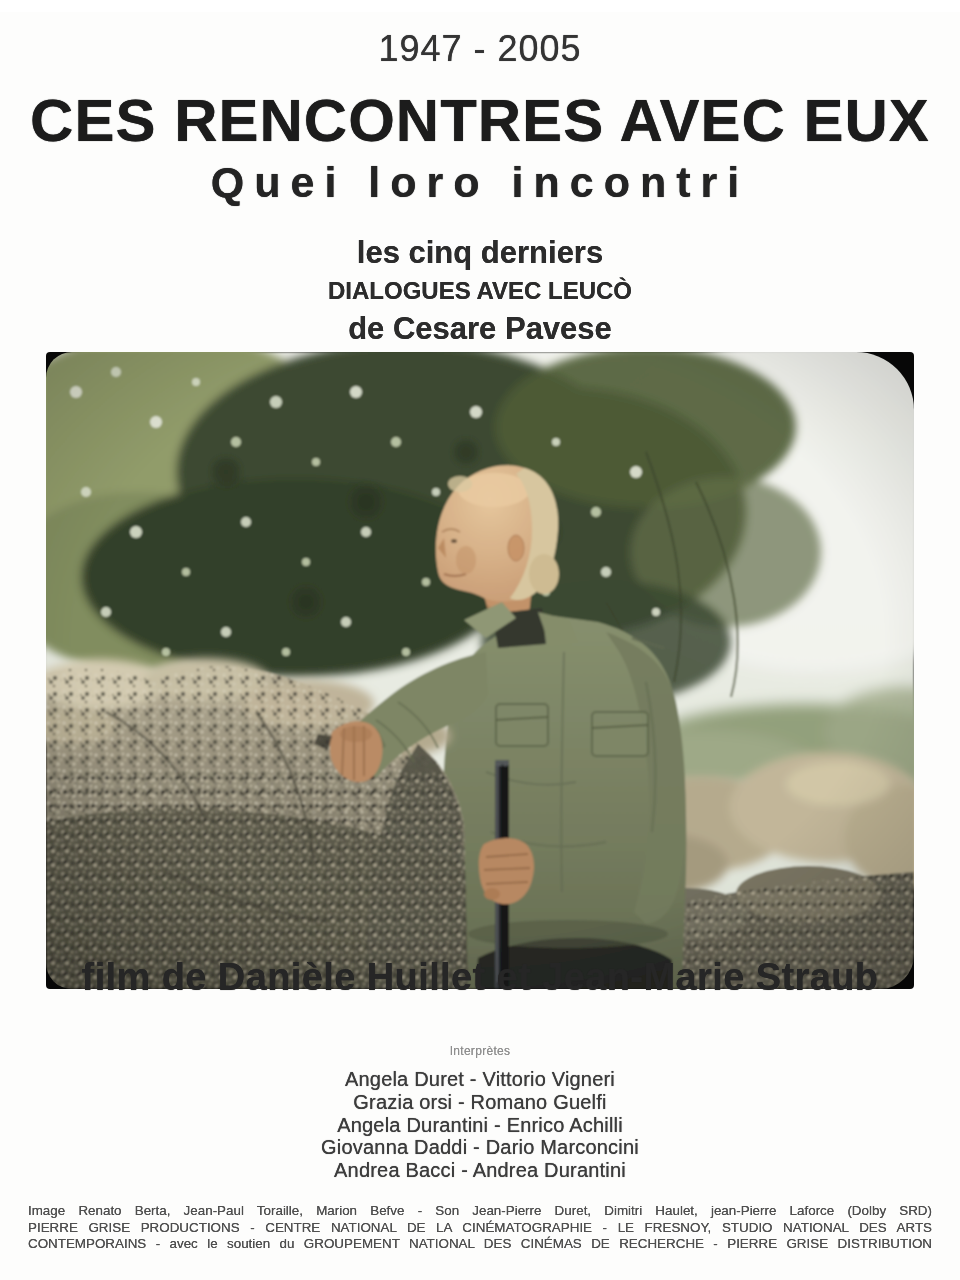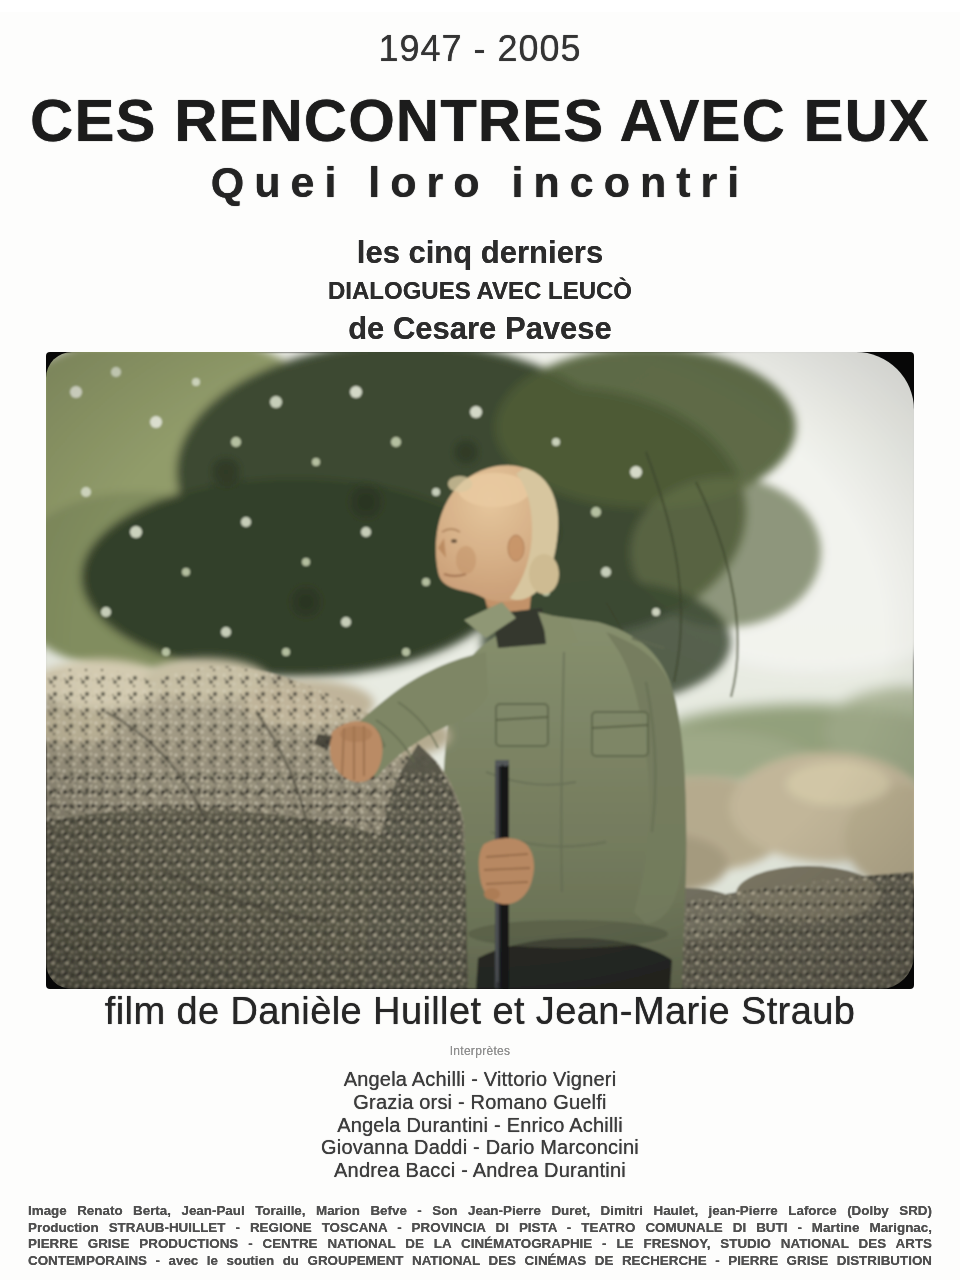--- a/index.html
+++ b/index.html
@@ -16,26 +16,26 @@
   .subs .caps{font-size:24px;}
   .photo-frame{
     position:absolute;left:46px;top:340px;width:868px;height:637px;
     background:#070707;border-radius:4px;
   }
   .photo-scene{
     position:absolute;inset:0;overflow:hidden;
     border-radius:26px 58px 34px 26px;
   }
   .photo-scene svg{display:block;width:100%;height:100%;}
-  .byline{top:978px;font-size:38px;font-weight:400;color:#262626;letter-spacing:.4px;text-shadow:0 0 .8px #262626;}
+  .byline{top:944px;font-size:38px;font-weight:700;color:#262626;letter-spacing:.4px;text-shadow:0 0 .8px #262626;}
   .cast-header{top:1032px;font-size:12px;font-weight:400;color:#8f8f8f;letter-spacing:.3px;text-shadow:0 0 .5px #8f8f8f;}
   .cast{position:absolute;left:0;top:1056px;width:960px;text-align:center;
     font-size:20px;line-height:22.8px;color:#3c3c3c;font-weight:400;letter-spacing:.2px;text-shadow:0 0 .7px #3c3c3c;}
   .credits{position:absolute;left:28px;top:1191px;width:904px;
-    font-size:13.4px;line-height:16.6px;color:#4f4f4f;font-weight:700;text-shadow:0 0 .5px #4f4f4f;}
+    font-size:13.4px;line-height:16.6px;color:#4f4f4f;font-weight:400;text-shadow:0 0 .5px #4f4f4f;}
   .credit-line{text-align:justify;text-align-last:justify;}
 </style>
 </head>
 <body>
 
 <div class="poster">
 
   <div class="center-text years">1947 - 2005</div>
   <div class="center-text title-fr">CES RENCONTRES AVEC EUX</div>
   <div class="center-text title-it">Quei loro incontri</div>
@@ -307,27 +307,26 @@
           <rect x="0" y="0" width="868" height="637" fill="url(#vign)"></rect>
         </g>
       </svg>
     </div>
   </div>
 
   <div class="center-text byline">film de Danièle Huillet et Jean-Marie Straub</div>
   <div class="center-text cast-header">Interprètes</div>
 
   <div class="cast">
-    <div>Angela Achilli - Vittorio Vigneri</div>
+    <div>Angela Duret - Vittorio Vigneri</div>
     <div>Grazia orsi - Romano Guelfi</div>
     <div>Angela Durantini - Enrico Achilli</div>
     <div>Giovanna Daddi - Dario Marconcini</div>
     <div>Andrea Bacci - Andrea Durantini</div>
   </div>
 
   <div class="credits">
     <div class="credit-line">Image Renato Berta, Jean-Paul Toraille, Marion Befve - Son Jean-Pierre Duret, Dimitri Haulet, jean-Pierre Laforce (Dolby SRD)</div>
-    <div class="credit-line">Production STRAUB-HUILLET - REGIONE TOSCANA - PROVINCIA DI PISTA - TEATRO COMUNALE DI BUTI - Martine Marignac,</div>
     <div class="credit-line">PIERRE GRISE PRODUCTIONS - CENTRE NATIONAL DE LA CINÉMATOGRAPHIE - LE FRESNOY, STUDIO NATIONAL DES ARTS</div>
     <div class="credit-line">CONTEMPORAINS - avec le soutien du GROUPEMENT NATIONAL DES CINÉMAS DE RECHERCHE - PIERRE GRISE DISTRIBUTION</div>
   </div>
 
 </div>
 
 </body></html>

